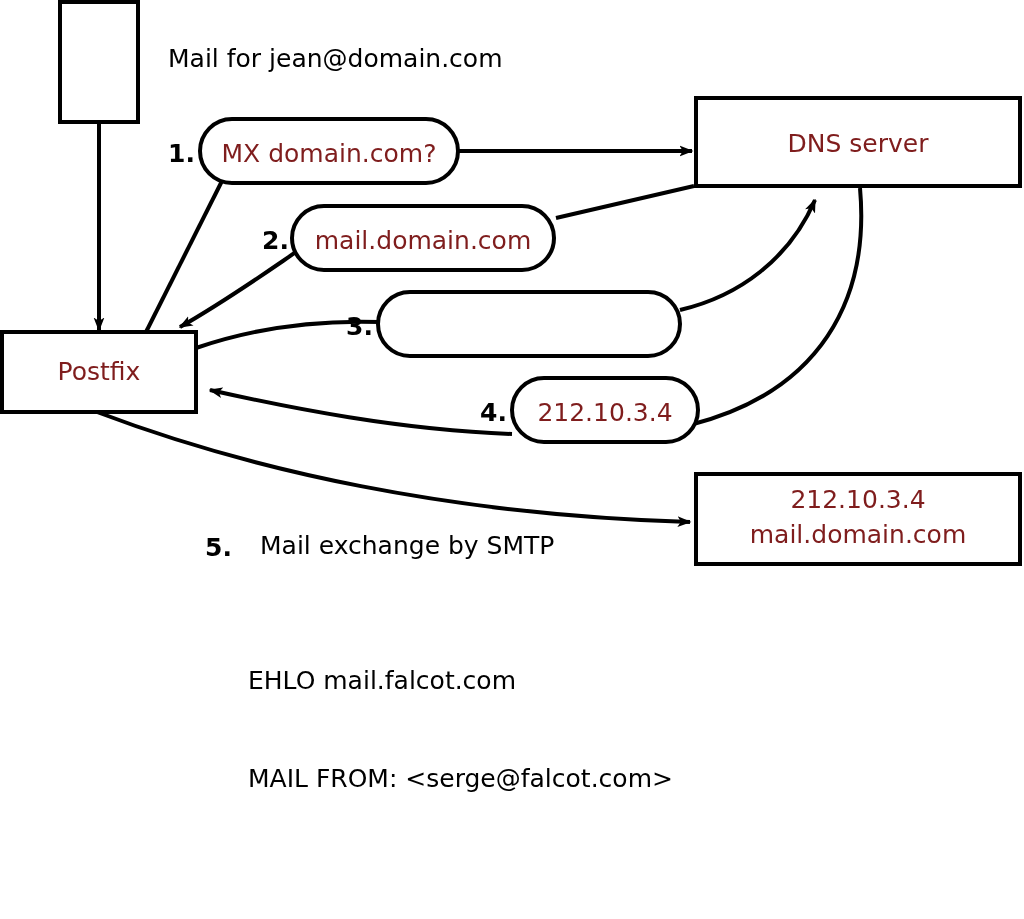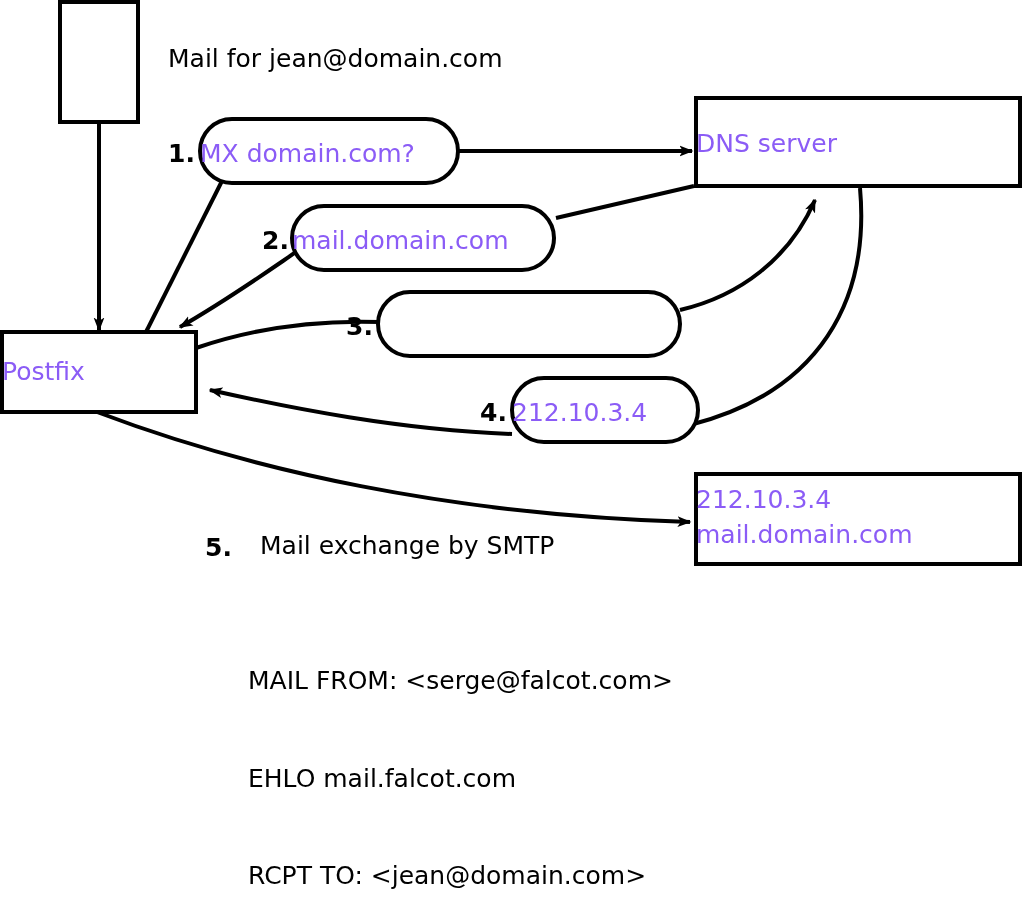--- a/index.html
+++ b/index.html
@@ -28,24 +28,24 @@
   }
   .txt {
     position: absolute;
     white-space: pre;
     font-family: "DejaVu Sans", "Liberation Sans", sans-serif;
     color: #000000;
     line-height: 1;
   }
   .node-label {
     position: absolute;
-    text-align: left;
+    text-align: center;
     white-space: pre;
     font-family: "DejaVu Sans", "Liberation Sans", sans-serif;
-    color: #8b5cf6;
+    color: #7f1d1d;
   }
   .step-num {
     position: absolute;
     font-weight: bold;
     font-family: "DejaVu Sans", "Liberation Sans", sans-serif;
     white-space: pre;
   }
   .transcript {
     position: absolute;
     white-space: pre;
@@ -125,23 +125,22 @@
   <div class="step-num" style="left:480px; top:398px; font-size:25px;">4.</div>
   <div class="step-num" style="left:205px; top:533px; font-size:25px;">5.</div>
 
   <div class="node-label" style="left:200px; top:139px; width:258px; font-size:25px;">MX domain.com?</div>
   <div class="node-label" style="left:292px; top:226px; width:262px; font-size:25px;">mail.domain.com</div>
   <div class="node-label" style="left:512px; top:398px; width:186px; font-size:25px;">212.10.3.4</div>
 
   <div class="txt" style="left:248px; top:533px; font-size:25px;margin-left:12px;">Mail exchange by SMTP</div>
 
   <div class="transcript" style="left:248px; top:600px;">
+    <div>EHLO mail.falcot.com</div>
     <div>MAIL FROM: &lt;serge@falcot.com&gt;</div>
-    <div>EHLO mail.falcot.com</div>
-    <div>RCPT TO: &lt;jean@domain.com&gt;</div>
     
     
     
     
     
     
     
     
   </div>
 

